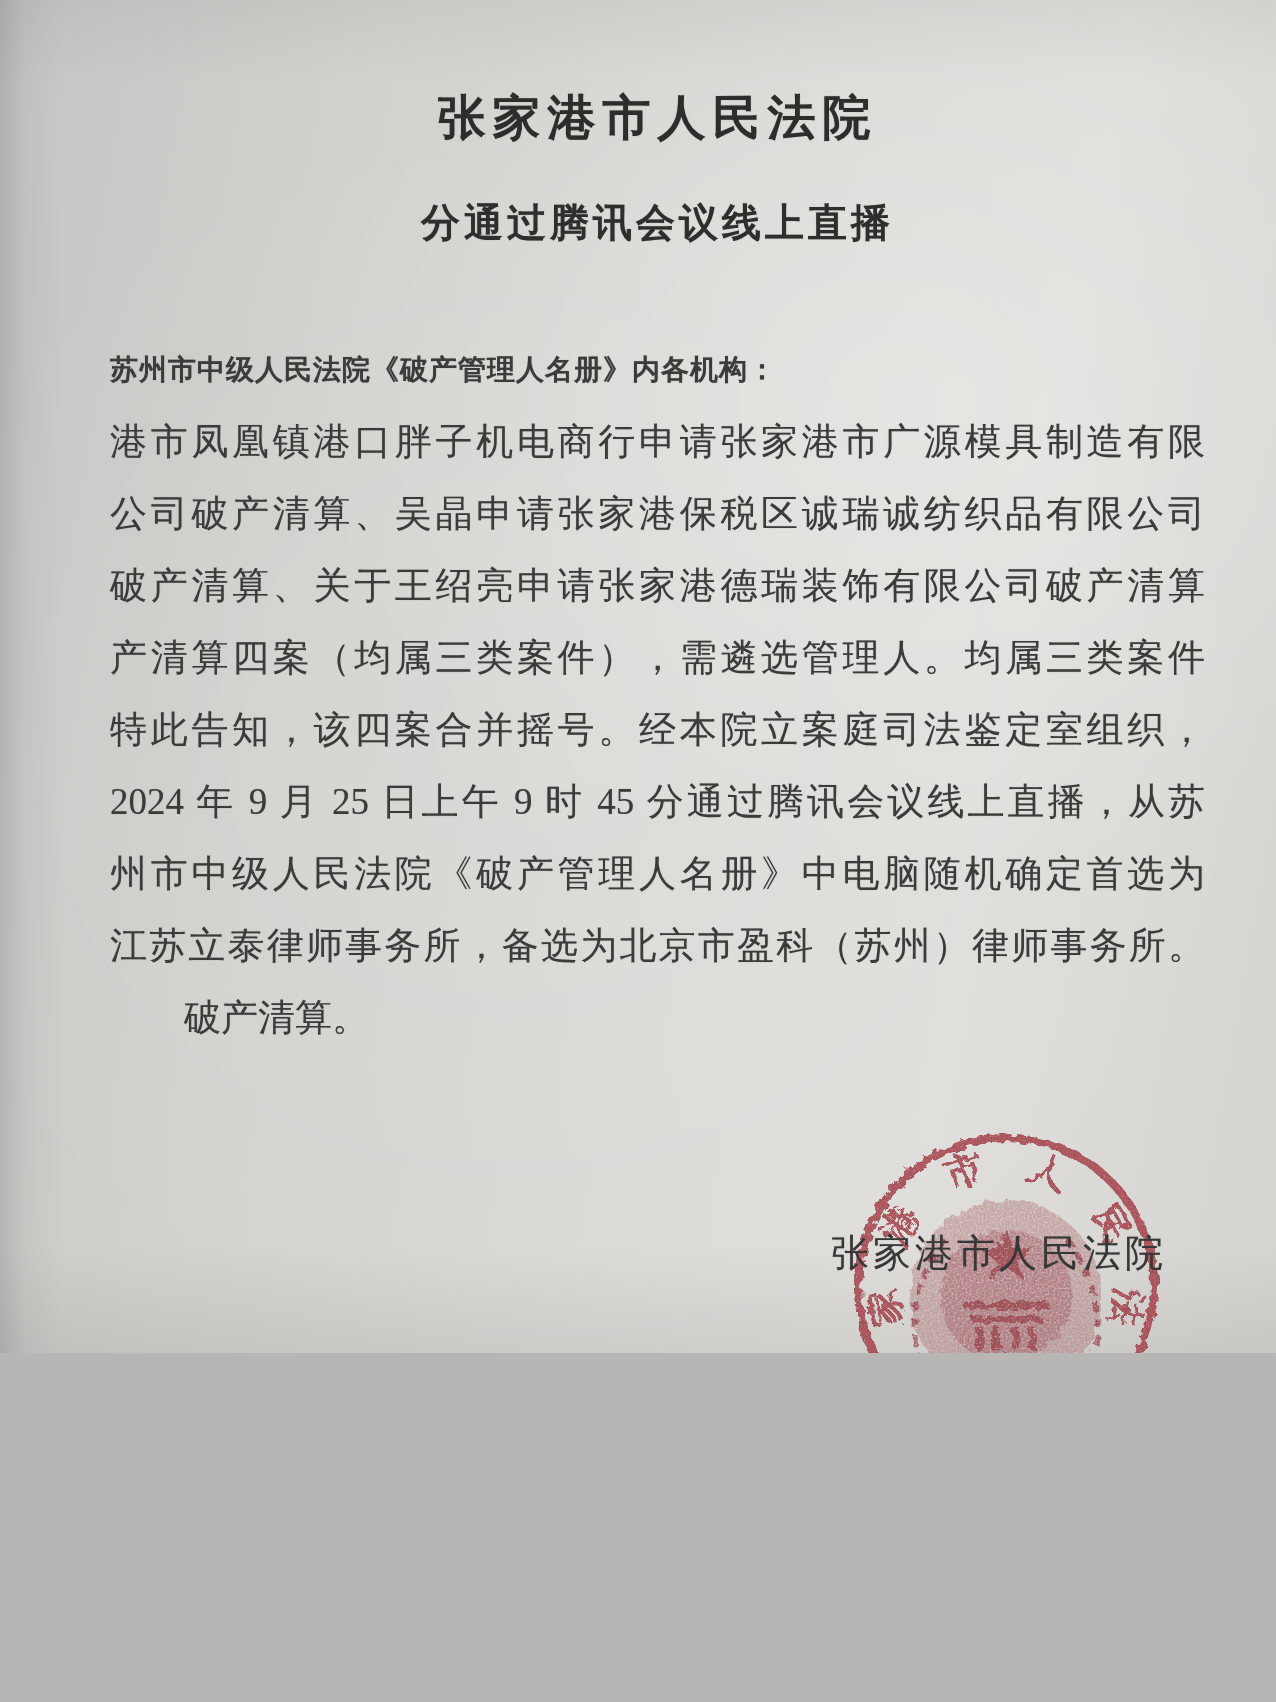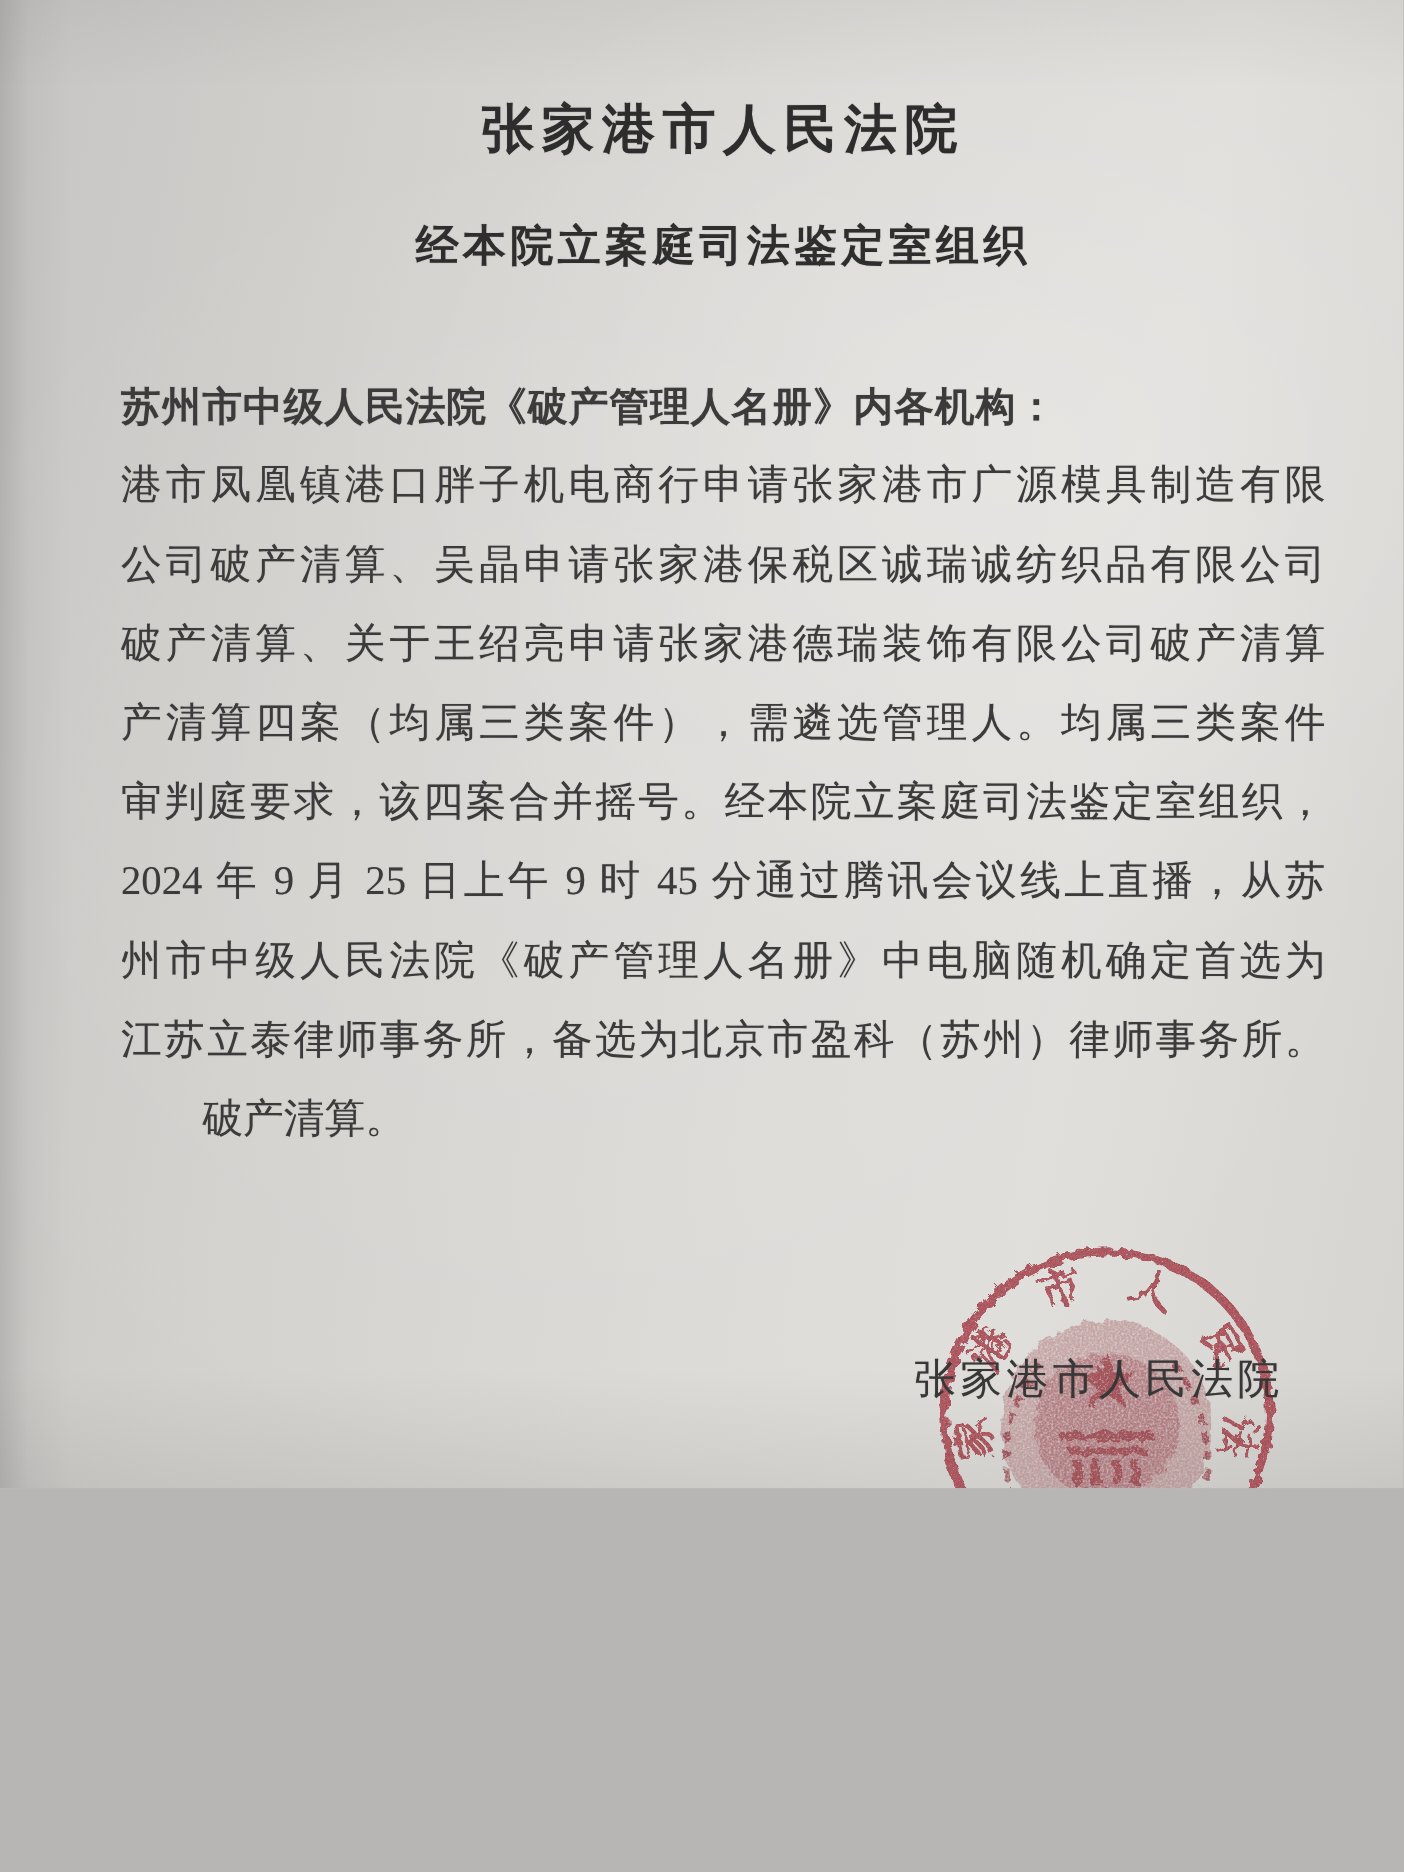--- a/index.html
+++ b/index.html
@@ -35,21 +35,21 @@
     color:#2f2e2e;
     text-shadow:0 0 1px rgba(46,45,45,0.4);
     white-space:nowrap;
   }
   .body-block{
     position:absolute;top:334px;left:110px;width:1095px;
     color:#3c3b3b;
   }
   .salutation{
     height:72px;line-height:72px;
-    font-size:36px;font-weight:bold;letter-spacing:1px;
+    font-size:28px;font-weight:bold;letter-spacing:1px;
     text-shadow:0 0 1px rgba(50,49,49,0.4);
     white-space:nowrap;
   }
   .body-line{
     height:72px;line-height:72px;
     font-size:37px;
     text-align:justify;text-align-last:justify;
     text-shadow:0 0 1px rgba(55,54,54,0.35);
   }
   .body-line.indent{text-indent:74px;}
@@ -81,29 +81,29 @@
     fill:#b4434e;
   }
 </style>
 </head>
 <body>
 
 <div id="photo">
 
   <div class="doc-title">张家港市人民法院</div>
 
-  <div class="doc-subtitle">经本院立案庭司法鉴定室组织</div>
+  <div class="doc-subtitle">分通过腾讯会议线上直播</div>
 
   <div class="body-block">
     <div class="salutation">苏州市中级人民法院《破产管理人名册》内各机构：</div>
     <div class="body-line">港市凤凰镇港口胖子机电商行申请张家港市广源模具制造有限</div>
     <div class="body-line">公司破产清算、吴晶申请张家港保税区诚瑞诚纺织品有限公司</div>
     <div class="body-line">破产清算、关于王绍亮申请张家港德瑞装饰有限公司破产清算</div>
     <div class="body-line">产清算四案（均属三类案件），需遴选管理人。均属三类案件</div>
-    <div class="body-line">审判庭要求，该四案合并摇号。经本院立案庭司法鉴定室组织，</div>
+    <div class="body-line">特此告知，该四案合并摇号。经本院立案庭司法鉴定室组织，</div>
     <div class="body-line">2024 年 9 月 25 日上午 9 时 45 分通过腾讯会议线上直播，从苏</div>
     <div class="body-line">州市中级人民法院《破产管理人名册》中电脑随机确定首选为</div>
     <div class="body-line">江苏立泰律师事务所，备选为北京市盈科（苏州）律师事务所。</div>
     <div class="closing-line">破产清算。</div>
   </div>
 
   <svg id="seal-svg" viewBox="0 0 320 320" aria-hidden="true">
     <defs>
       <filter id="sealGrain" x="-25%" y="-25%" width="150%" height="150%">
         <feTurbulence type="fractalNoise" baseFrequency="0.11" numOctaves="2" seed="8" result="warp"></feTurbulence>

